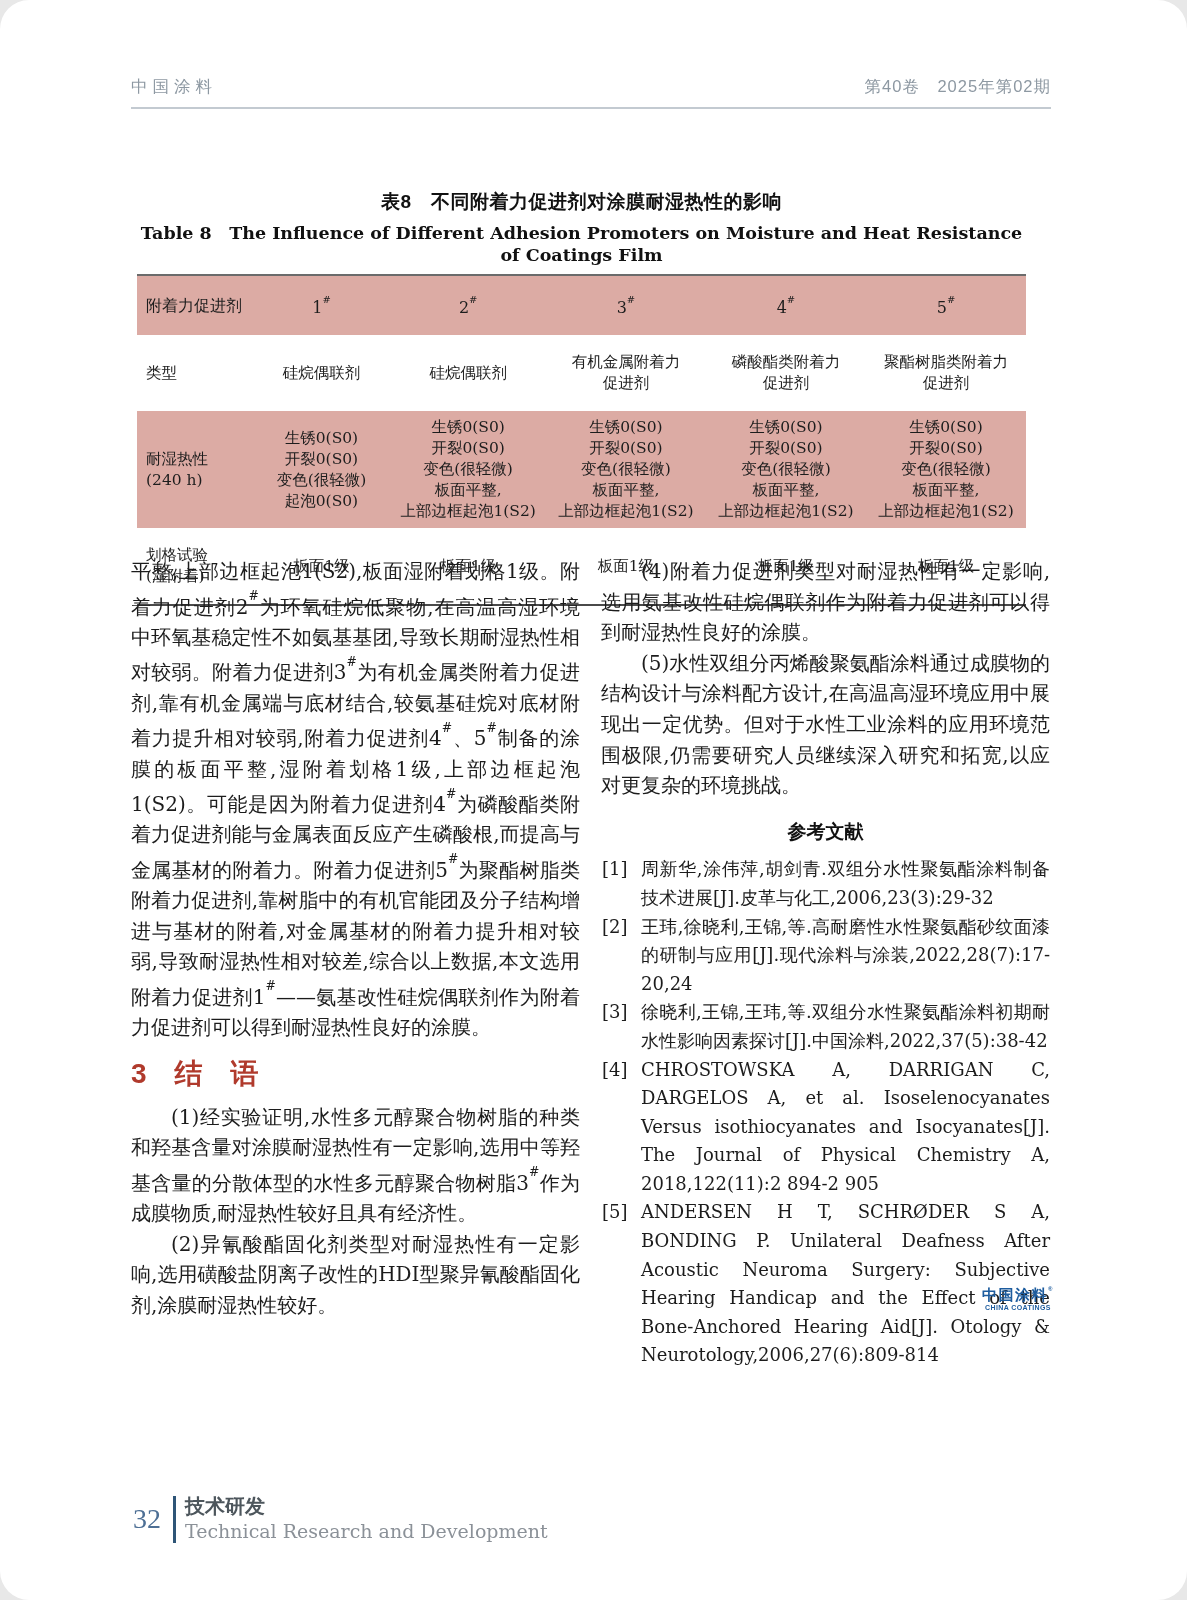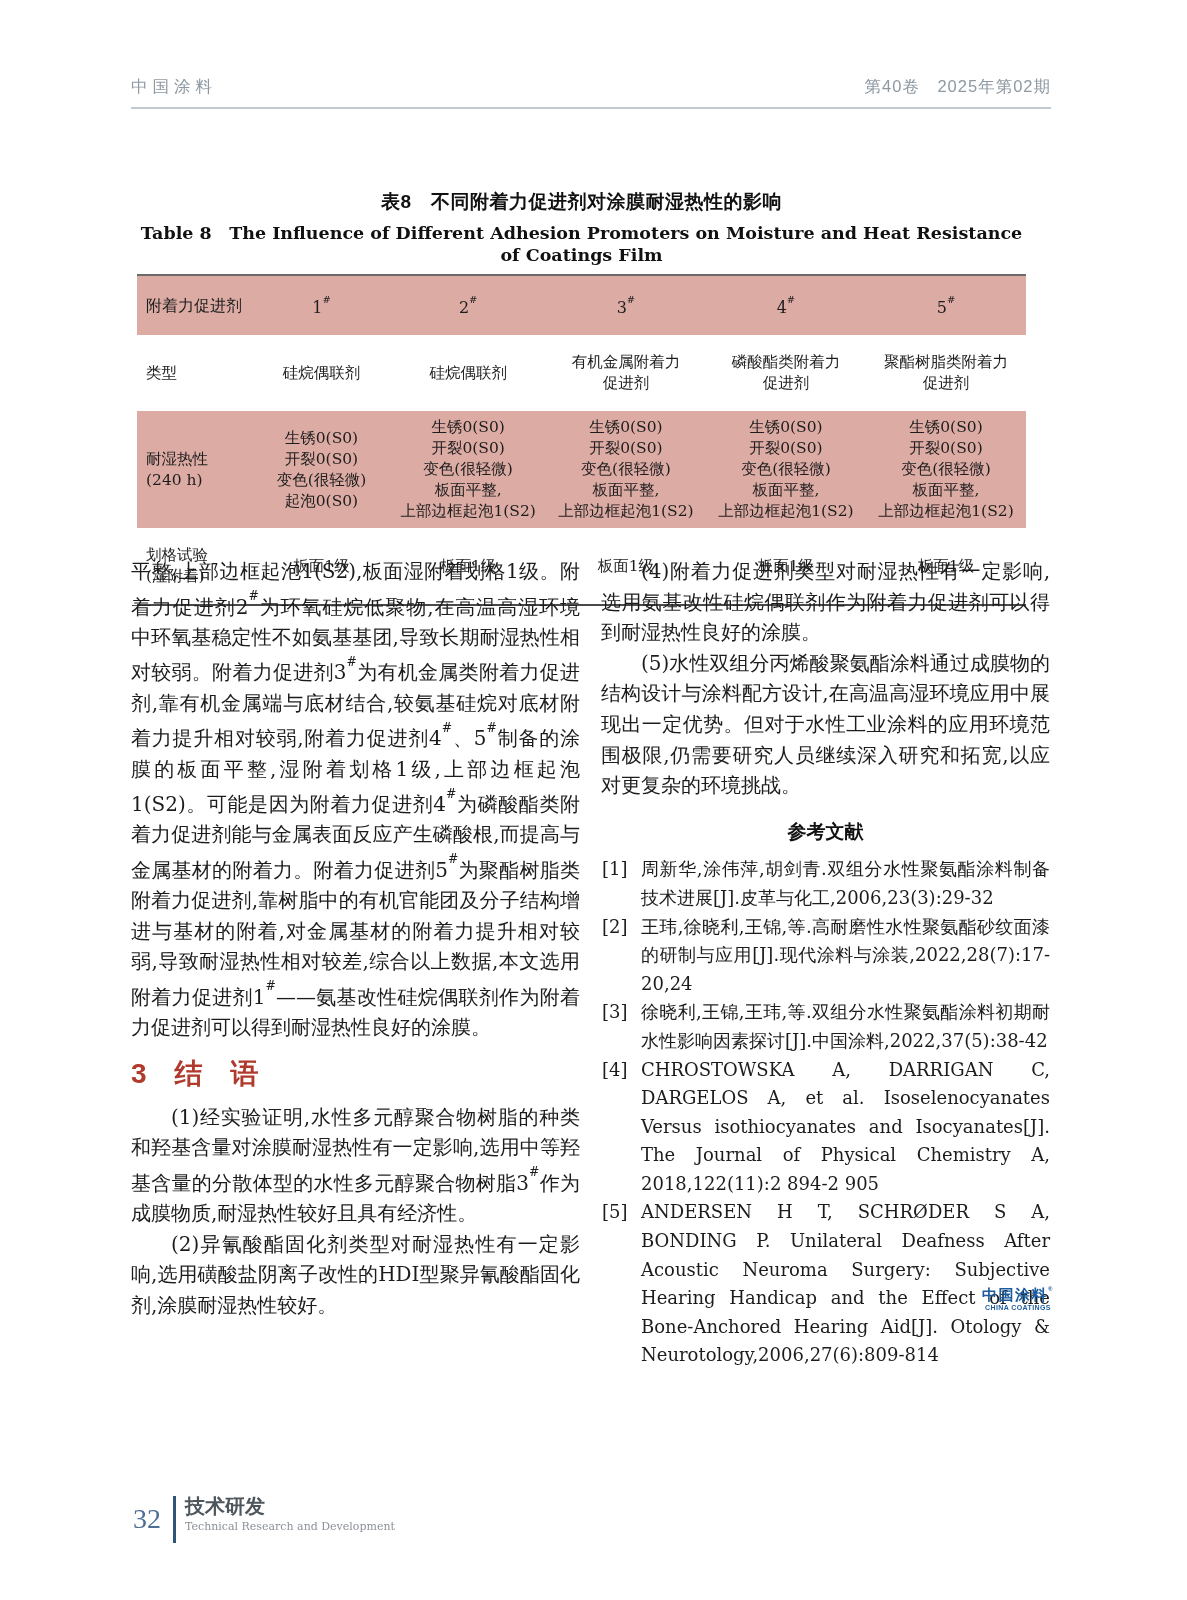--- a/index.html
+++ b/index.html
@@ -1,19 +1,19 @@
 <!DOCTYPE html>
 <html><head>
 <meta charset="utf-8">
 <style>
   html,body { margin:0; padding:0; background:#e8e8e8; }
   .page {
     position:relative; width:1187px; height:1600px; margin:0 auto;
     background:#ffffff; overflow:hidden;
-    font-family:"DejaVu Serif","Liberation Serif",serif; color:#1c1c1c;
+    font-family:"DejaVu Serif","Liberation Serif",serif; color:#1c1c1c;border-radius:29px;
   }
 
   
   .runhead {
     position:absolute; left:131px; top:76px; width:920px;
     display:flex; justify-content:space-between; align-items:flex-end;
     padding-bottom:9px; border-bottom:2px solid #c3cad1;
     font-family:"Liberation Sans",sans-serif;
     font-size:16.5px; color:#8d98a2;
   }
@@ -72,21 +72,21 @@
   }
   .logo-zh { font-size:15px; font-weight:bold; letter-spacing:1.5px; white-space:nowrap; }
   .logo-reg { font-size:6px; vertical-align:top; }
   .logo-en { font-size:7px; font-weight:bold; letter-spacing:0.4px; margin-top:1px; }
 
   
   .footer { position:absolute; left:133px; top:1494px; display:flex; align-items:flex-start; }
   .pgnum { font-size:28px; color:#4d6f95; margin:9px 12px 0 0; font-family:Liberation Serif, serif; }
   .fbar { width:3px; height:47px; background:#2e5577; margin-right:9px; margin-top:2px; }
   .fzh { font-size:20px; font-weight:bold; color:#4d565c; font-family:"Liberation Sans",sans-serif; line-height:1.2; }
-  .fen { font-size:11px; color:#8b9198; font-family:"DejaVu Serif",serif; margin-top:2px; }
+  .fen { font-size:19px; color:#8b9198; font-family:"DejaVu Serif",serif; margin-top:2px; }
 </style>
 </head>
 <body>
 
 <div class="page">
 
   <div class="runhead">
     <span class="jtitle">中国涂料</span>
     <span class="jissue">第40卷　2025年第02期</span>
   </div>

